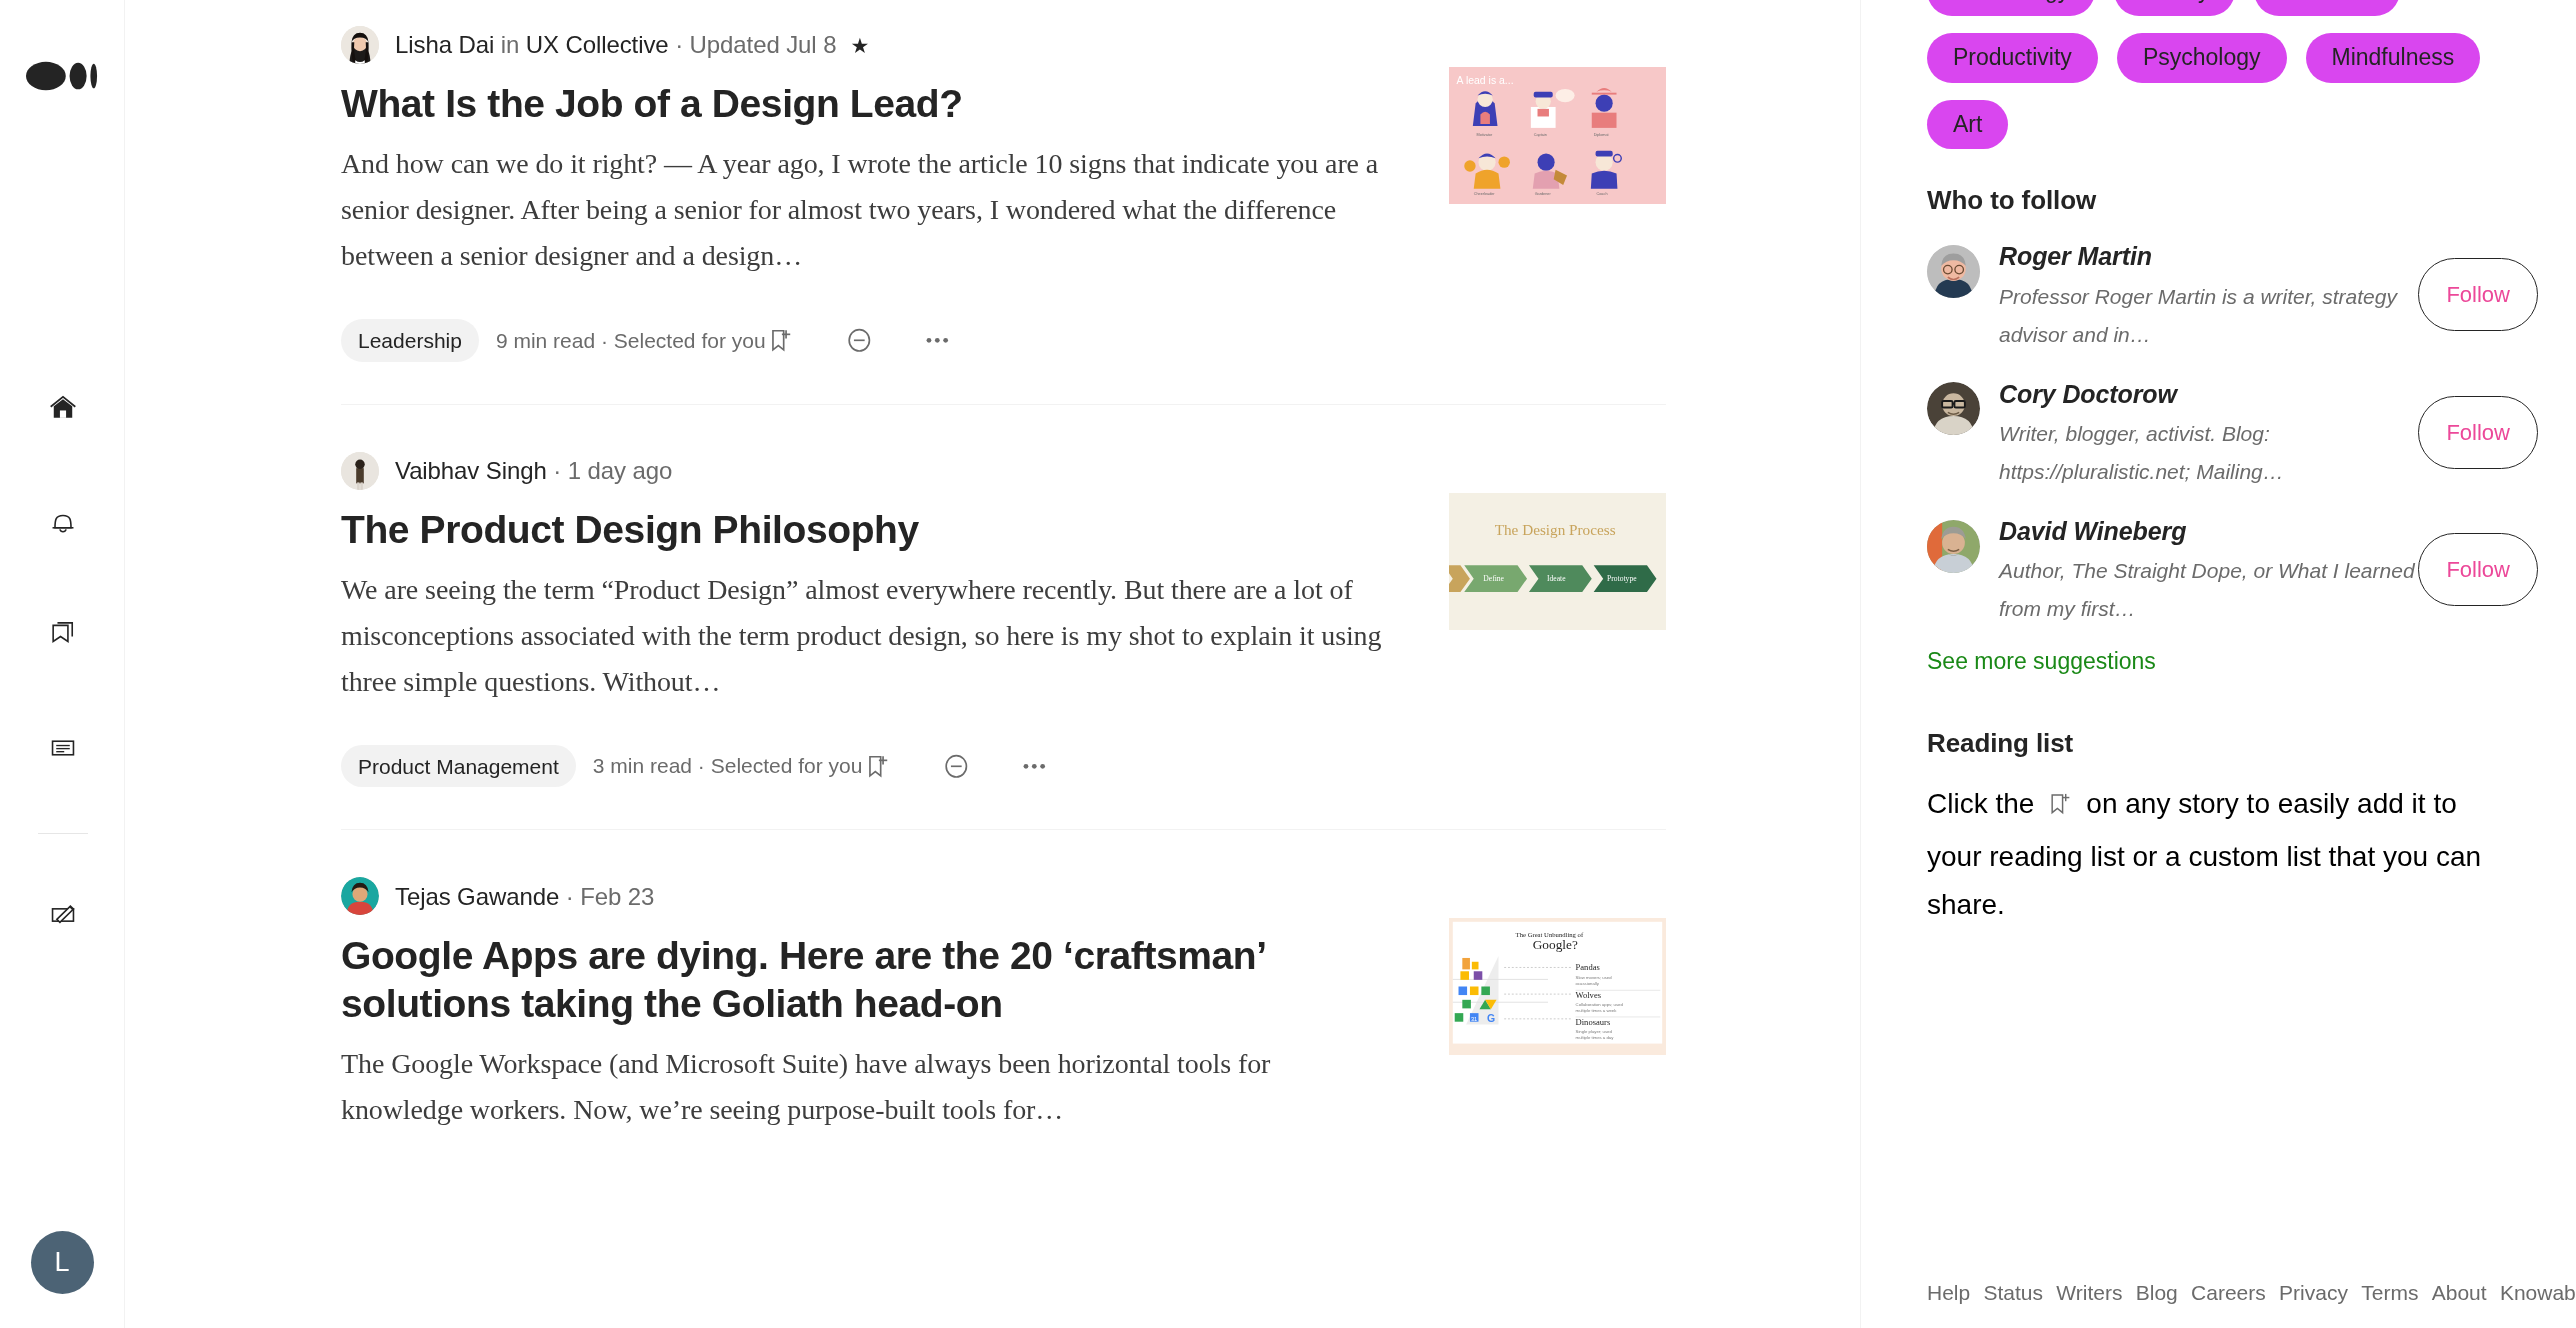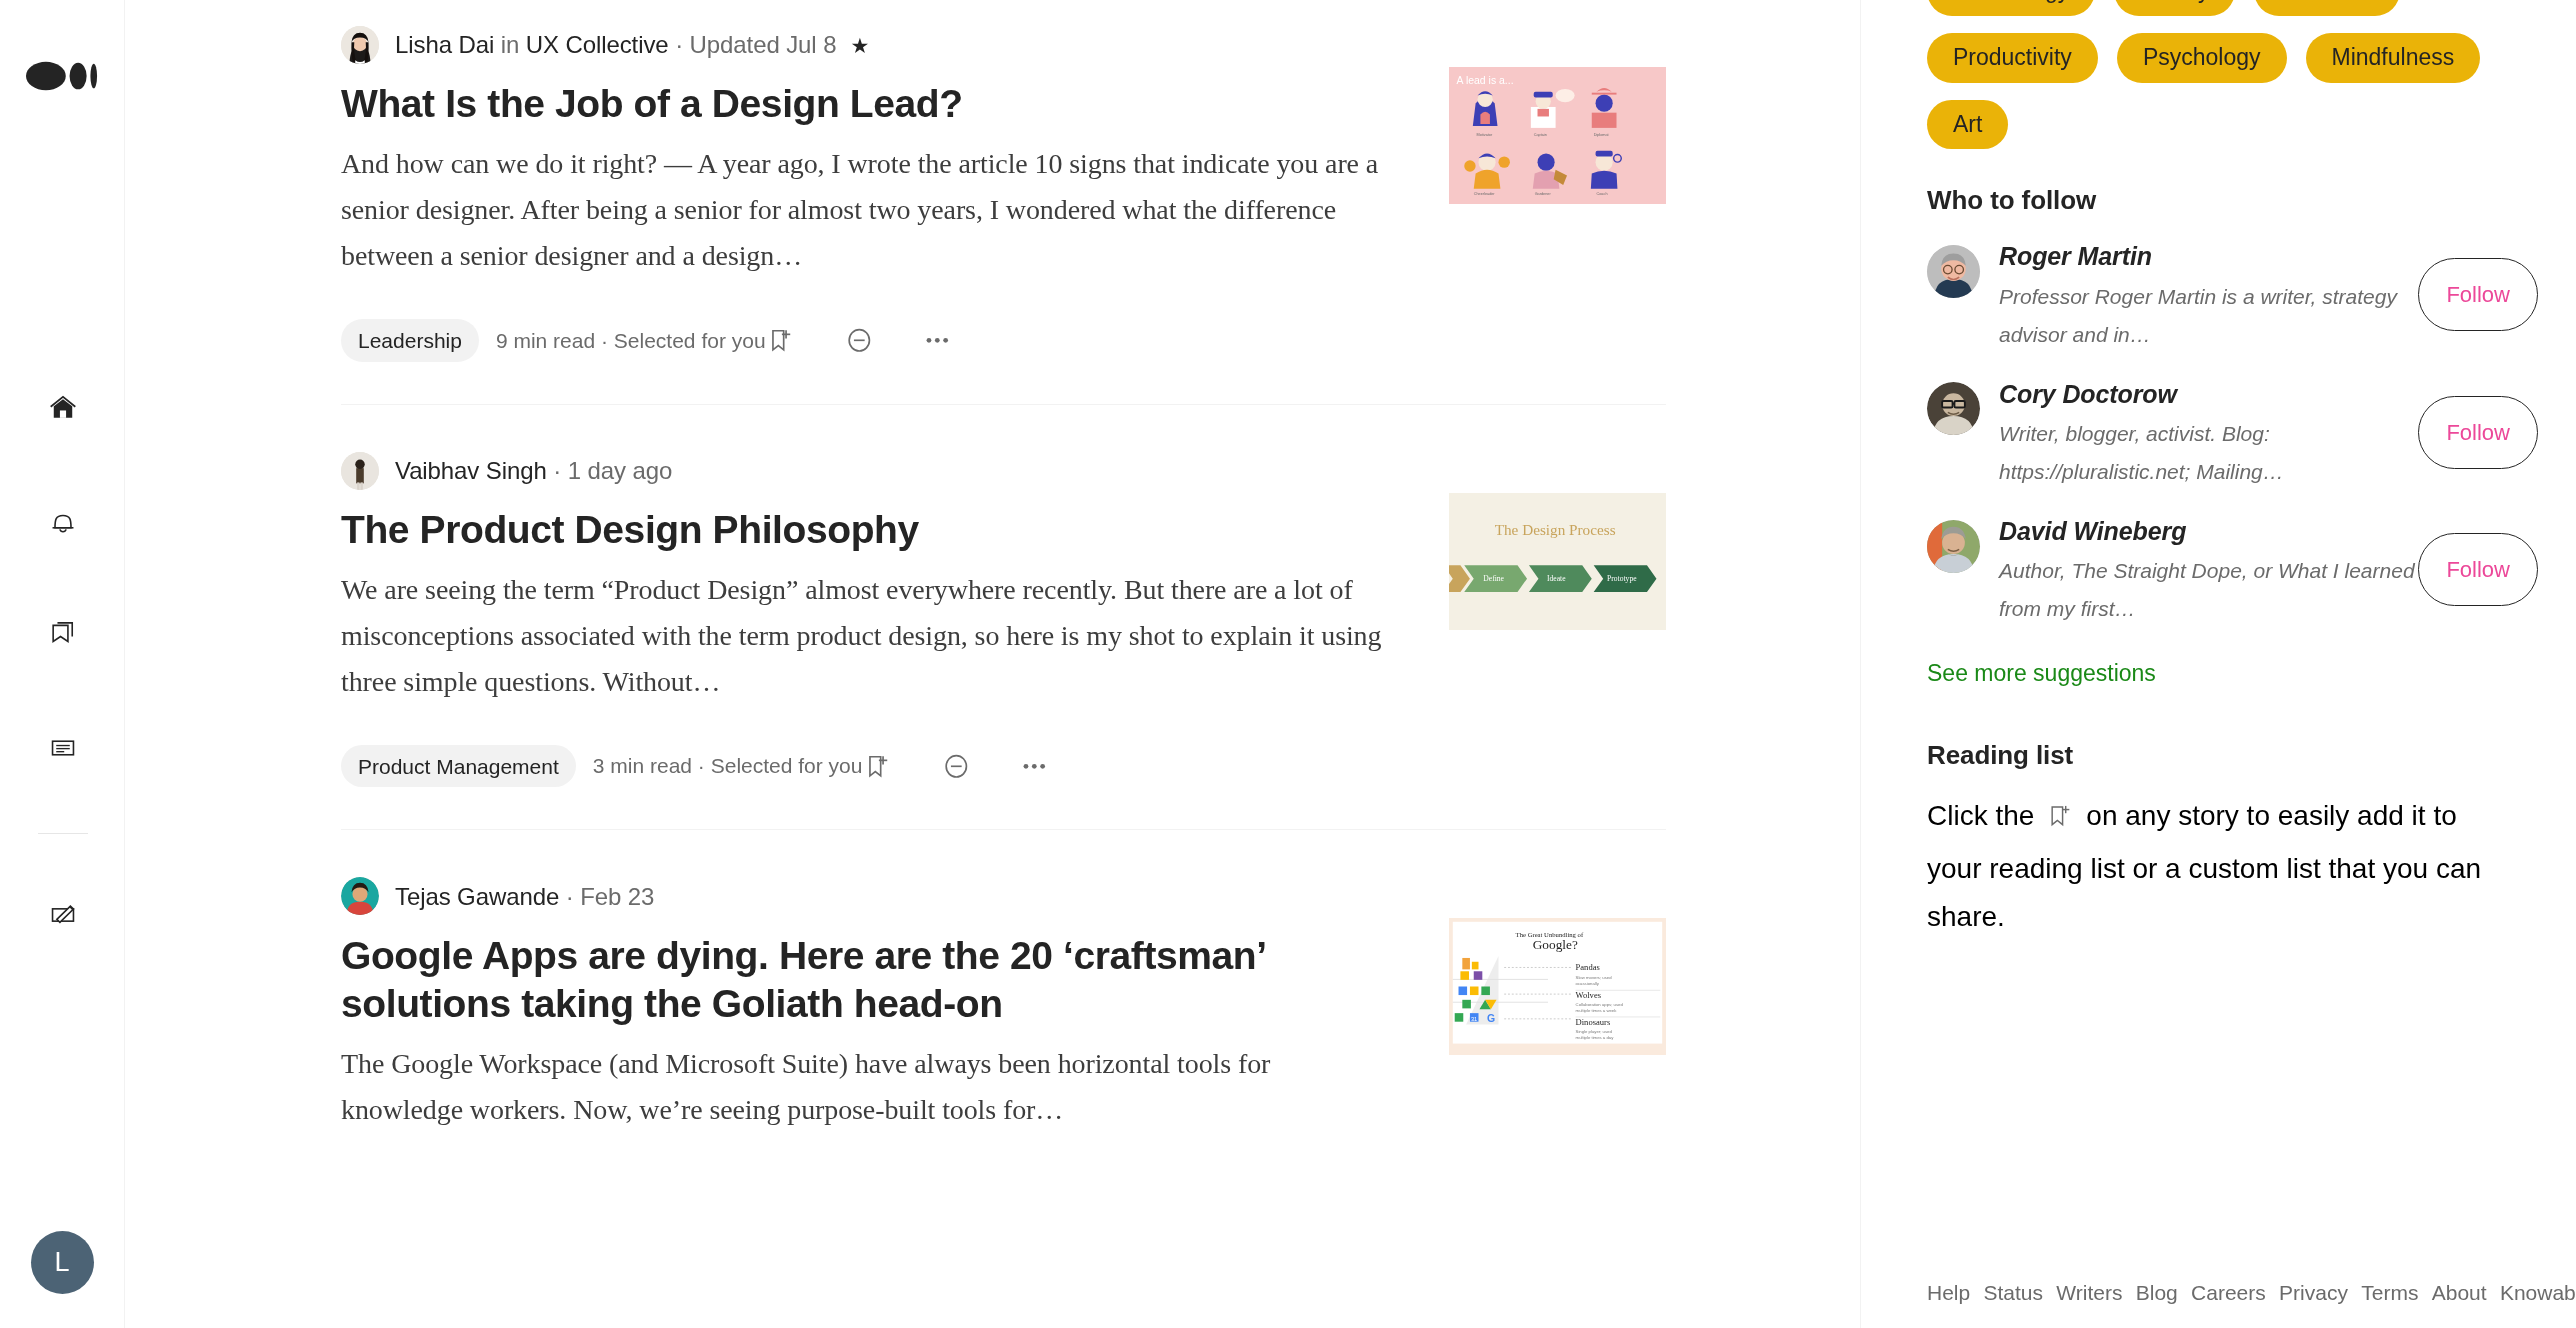--- a/index.html
+++ b/index.html
@@ -149,21 +149,21 @@
     width: 715px;
     flex: 0 0 715px;
     height: 1329px;
     padding-left: 66px;
     padding-right: 38px;
     position: relative;
     overflow: hidden;
   }
   .tag-row { display: flex; flex-wrap: wrap; gap: 17px 19px; width: 571px; }
   .side-tag {
-    background: #eab308;
+    background: #d946ef;
     border-radius: 95px;
     padding: 11.4px 26px;
     font-size: 23px;
     line-height: 27px;
     color: #242424;
     cursor: pointer;
     white-space: nowrap;
   }
   .side-h {
     font-size: 26px;
@@ -207,21 +207,21 @@
     line-height: 25px;
     color: #ec4899;
     background: #fff;
     cursor: pointer;
     margin-top: 17px;
     white-space: nowrap;
   }
   .see-more {
     color: #1a8917;
     font-size: 23px;
-    margin-top: 32px;
+    margin-top: 20px;
     display: inline-block;
     cursor: pointer;
   }
   .reading-copy {
     font-size: 28px;
     line-height: 48px;
     color: #000000;
     margin-top: 21px;
     width: 590px;
   }

